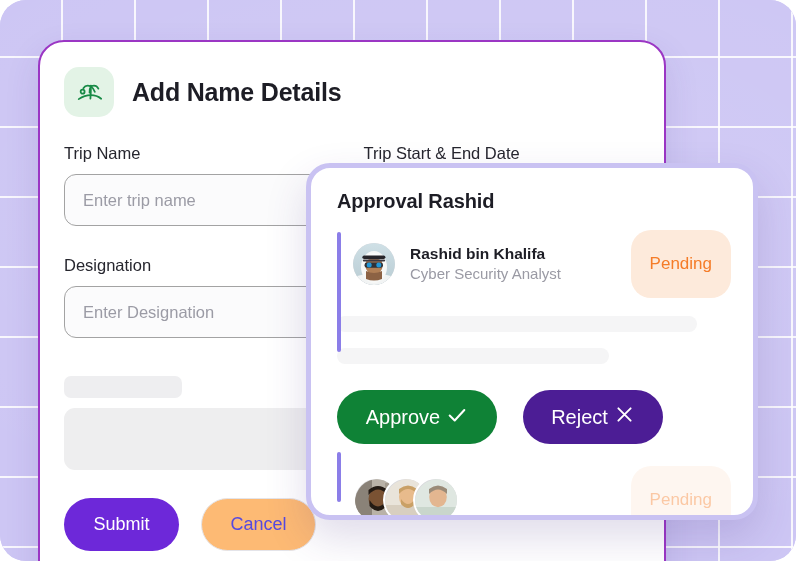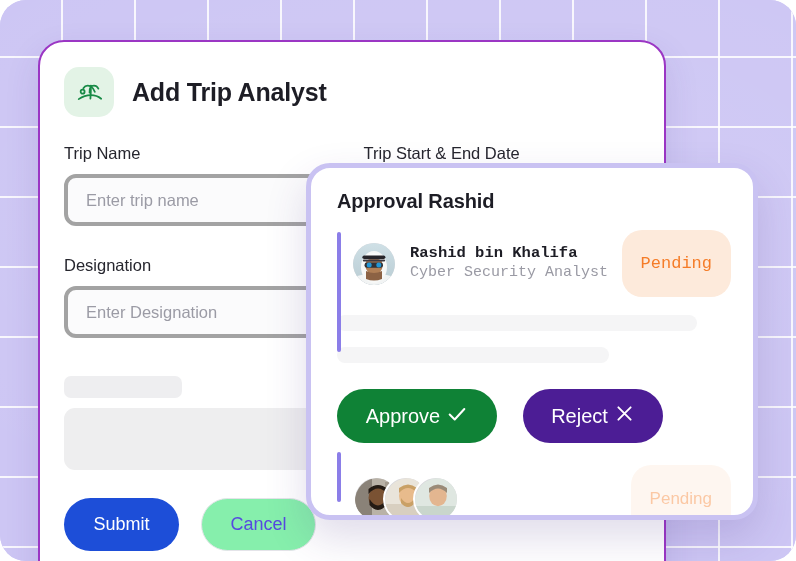--- a/index.html
+++ b/index.html
@@ -92,21 +92,21 @@
   .field-label {
     font-size: 16.5px;
     color: #26262e;
     margin-bottom: 11px;
     display: block;
   }
 
   .field-input {
     width: 100%;
     height: 52px;
-    border: 4px solid #a3a3a3;
+    border: 1px solid #a3a3a3;
     border-radius: 12px;
     background: #fbfbfc;
     font-family: "Liberation Sans", sans-serif;
     font-size: 16.5px;
     color: #2a2a32;
     padding: 0 18px;
     outline: none;
   }
   .field-input::placeholder { color: #9b9ba5; }
 
@@ -133,33 +133,33 @@
     align-items: center;
     gap: 22px;
     padding: 28px 0 0 24px;
   }
 
   .btn-submit {
     width: 115px;
     height: 53px;
     border: none;
     border-radius: 27px;
-    background: #1d4ed8;
+    background: #6d28d9;
     color: #ffffff;
     font-family: "Liberation Sans", sans-serif;
     font-size: 18px;
     cursor: pointer;
   }
 
   .btn-cancel {
     width: 115px;
     height: 53px;
     border: 1px solid #e4e4e9;
     border-radius: 27px;
-    background: #86efac;
+    background: #fdba74;
     color: #5649e0;
     font-family: "Liberation Sans", sans-serif;
     font-size: 18px;
     cursor: pointer;
   }
 
   
   #approval-card {
     position: absolute;
     left: 306px;
@@ -179,21 +179,20 @@
     color: #1d1d25;
     padding: 22px 0 0 26px;
     letter-spacing: -0.1px;
   }
 
   .approver-row {
     display: flex;
     align-items: center;
     position: relative;
     padding: 17px 22px 0 26px;
-    font-family: Liberation Mono, monospace;
   }
 
   .rail {
     position: absolute;
     left: 26px;
     width: 4px;
     border-radius: 2px;
     background: #8b7ee8;
   }
   .rail-main { top: 64px; height: 120px; }
@@ -302,21 +301,21 @@
           <path d="M18 10 C18 14 18 18 17.5 23"></path>
           <path d="M18 10 C14.5 8.5 11.5 9.5 10 12"></path>
           <path d="M18 10 C21.5 8.5 24.5 9.6 26 12.4"></path>
           <path d="M18 10 C16.6 12.4 16.3 14.6 16.6 16.6"></path>
           <path d="M18 10 C20.2 11.6 21.5 13.6 22.2 15.8"></path>
           <circle cx="18" cy="9.4" r="1.1" fill="#188a46" stroke="none"></circle>
           <circle cx="9.2" cy="15.6" r="2.1"></circle>
           <path d="M5 23.6 C9.5 20.6 14 19.4 18 19.4 C22 19.4 25.8 20.6 29 23.2"></path>
         </svg>
       </div>
-      <div class="card-title">Add Trip Analyst</div>
+      <div class="card-title">Add Name Details</div>
     </div>
 
     <div class="form-grid">
 
       <div class="field-block">
         <label class="field-label">Trip Name</label>
         <input class="field-input" type="text" placeholder="Enter trip name" style="">
       </div>
 
       <div class="field-block">

